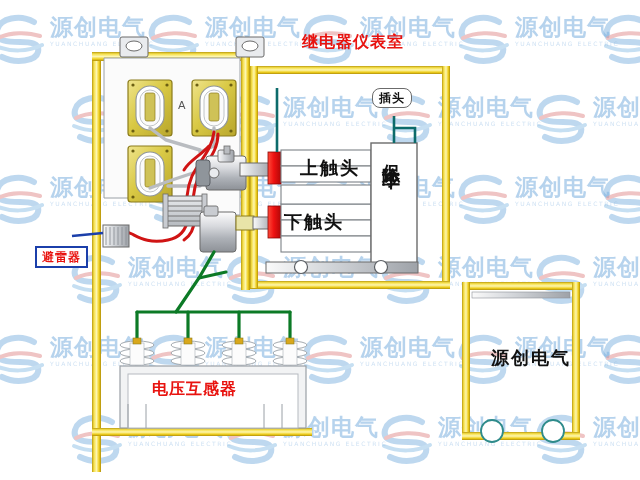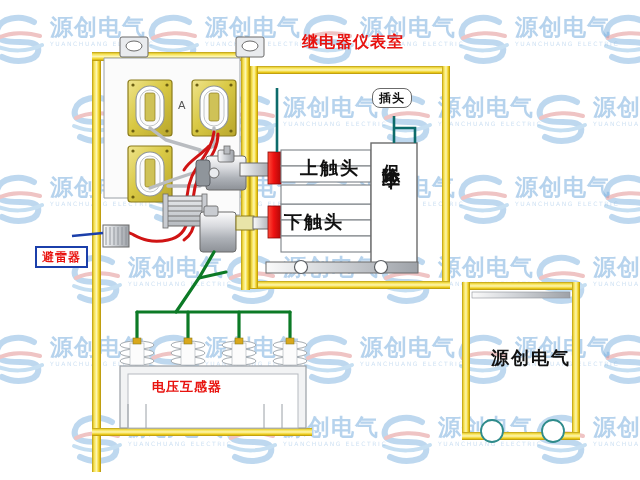--- a/index.html
+++ b/index.html
@@ -31,21 +31,21 @@
   .title-red{color:#e8130f;font-size:16px;letter-spacing:1px;}
   .boxlbl{
     background:#ffffff;border:2px solid #1b3faa;color:#e8130f;
     font-size:12px;padding:3px 5px;letter-spacing:1px;
   }
   .plainbox{
     background:#ffffff;border:1px solid #6b6b6b;color:#111111;
     font-size:12px;padding:3px 6px;letter-spacing:1px;font-weight:bold;
   }
   .flat{color:#111111;font-size:18px;letter-spacing:2px;}
-  .red-flat{color:#e8130f;font-size:13px;letter-spacing:1px;font-family:Liberation Mono, monospace;}
+  .red-flat{color:#e8130f;font-size:16px;letter-spacing:1px;}
   .vert{writing-mode:vertical-rl;text-orientation:upright;letter-spacing:2px;}
   .serif-a{color:#555;font-size:11px;font-weight:normal;}
 </style>
 </head>
 <body>
 
 <div id="stage">
 
   <div class="layer" id="watermarks">
       <div class="wm" style="left: -10px; top: 8px;">

